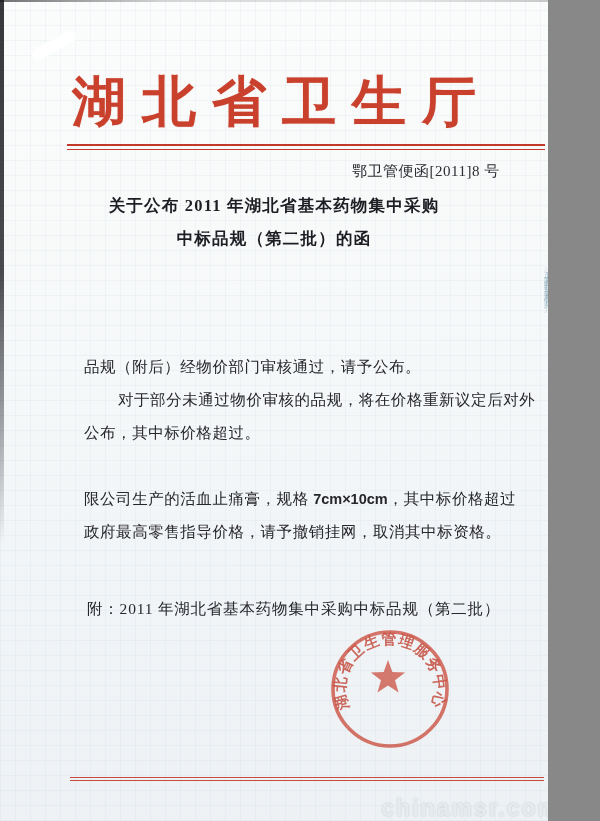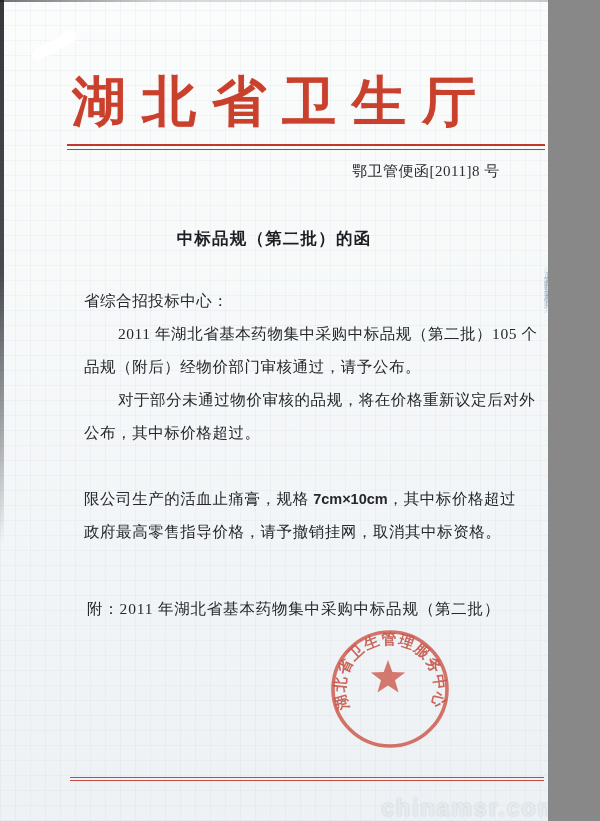--- a/index.html
+++ b/index.html
@@ -57,24 +57,23 @@
   <div class="edge-top"></div>
   <div class="edge-left"></div>
   <div class="corner-speck"></div>
   <div class="scratch"></div>
 
   <div class="agency">湖北省卫生厅</div>
   <div class="rule rule-top"></div>
 
   <div class="doc-number">鄂卫管便函[2011]8 号</div>
 
+  <div class="doc-title t1">关于公布 2011 年湖北省基本药物集中采购</div>
   <div class="doc-title t2">中标品规（第二批）的函</div>
 
-  <div class="line" style="top:291px">省综合招投标中心：</div>
-  <div class="line indent" style="top:324px">2011 年湖北省基本药物集中采购中标品规（第二批）105 个</div>
   <div class="line indent" style="top:390px">对于部分未通过物价审核的品规，将在价格重新议定后对外</div>
   <div class="line" style="top:357px">品规（附后）经物价部门审核通过，请予公布。</div>
   <div class="line" style="top:423px">公布，其中标价格超过。</div>
   <div class="line" style="top:489px"><span>限公司生产的活血止痛膏，规格 </span><span class="spec">7cm×10cm</span><span>，其中标价格超过</span></div>
   <div class="line" style="top:522px">政府最高零售指导价格，请予撤销挂网，取消其中标资格。</div>
 
   <div class="line attachment" style="top:599px">附：2011 年湖北省基本药物集中采购中标品规（第二批）</div>
 
 
   <svg class="seal" viewBox="0 0 144 144" aria-hidden="true">

